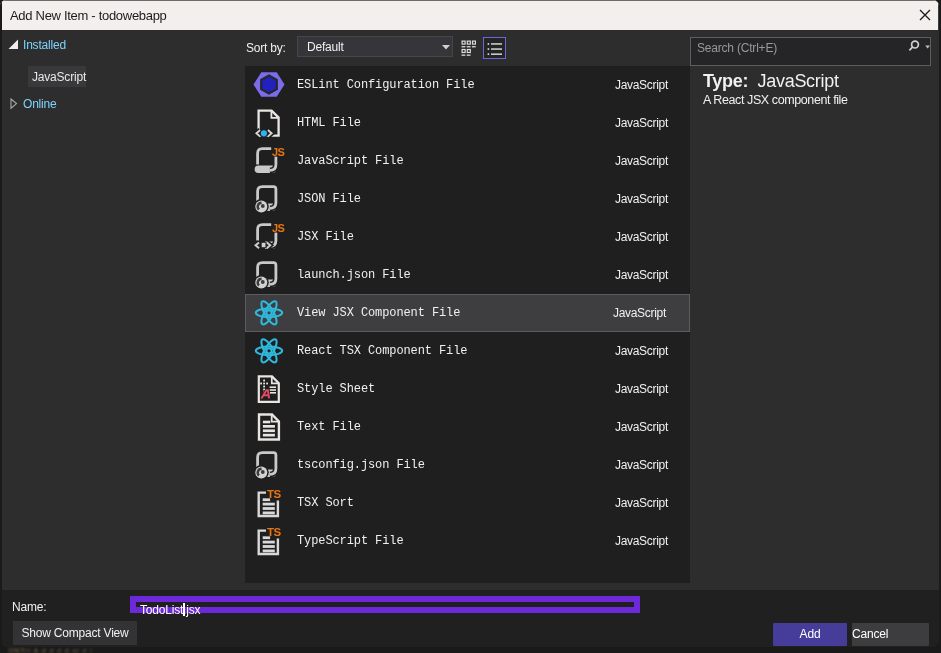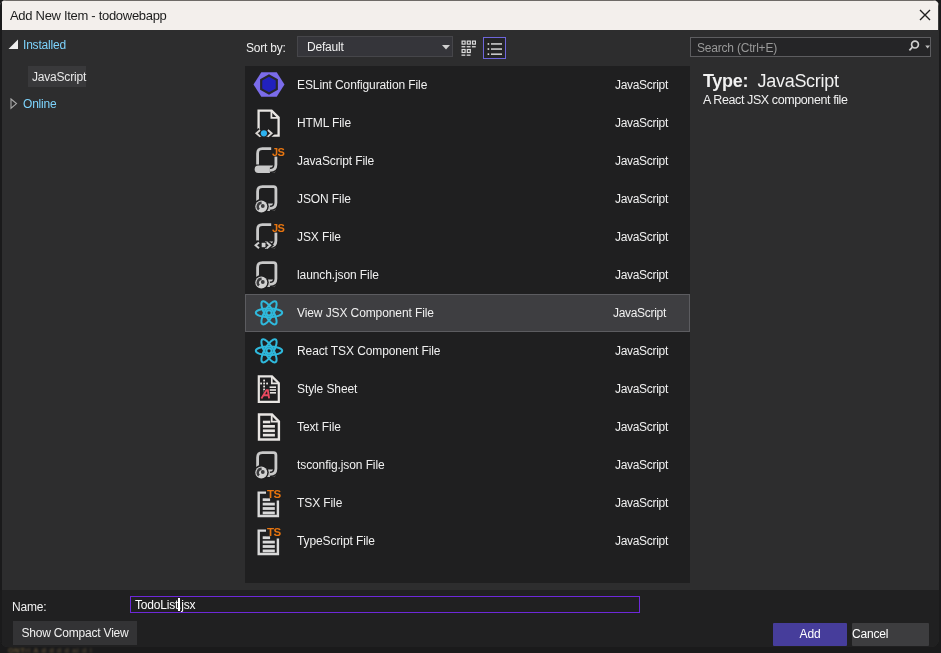--- a/index.html
+++ b/index.html
@@ -9,36 +9,36 @@
 #titlebar{position:absolute;left:0;top:0;width:939px;height:30px;background:#f3efec;box-shadow:inset 0 1px 0 #6e6a67,inset 1px 0 0 #3c3c3c,inset -1px 0 0 #3c3c3c;}
 #title{position:absolute;left:10px;top:8px;color:#1c1c1c;font-size:13px;letter-spacing:-0.3px;}
 #closex{position:absolute;left:919px;top:9px;}
 .treetxt{position:absolute;color:#7dd3fc;letter-spacing:-0.2px;}
 #jshl{position:absolute;left:28px;top:66px;width:58px;height:21px;background:#39393b;}
 #sortby{position:absolute;left:246px;top:41px;color:#f0f0f0;letter-spacing:-0.2px;}
 #dropdown{position:absolute;left:297px;top:36px;width:156px;height:21px;background:#35353a;border:1px solid #46464a;box-sizing:border-box;}
 #dropdown .lbl{position:absolute;left:9px;top:3px;color:#f0f0f0;letter-spacing:-0.2px;}
 #gridbtn{position:absolute;left:461px;top:40px;width:15px;height:16px;}
 #listbtn{position:absolute;left:483px;top:37px;width:22.6px;height:21.6px;border:1.6px solid #6e66db;box-sizing:border-box;background:#242425;}
-#searchbox{position:absolute;left:690px;top:37px;width:241px;height:20px;background:#252527;border:1px solid #5d5d60;box-sizing:border-box;}
+#searchbox{position:absolute;left:690px;top:37px;width:241px;height:29px;background:#252527;border:1px solid #5d5d60;box-sizing:border-box;}
 #searchbox .ph{position:absolute;left:6px;top:3px;color:#989898;letter-spacing:-0.2px;}
 #list{position:absolute;left:245px;top:66px;width:445px;height:517px;background:#1f1f20;}
 .row{position:absolute;left:0;width:445px;height:38px;}
 .row.sel{background:#3e3e41;border:1px solid #5c5c60;box-sizing:border-box;}
 .row .ic{position:absolute;left:8px;top:3px;width:32px;height:32px;}
 .row.sel .ic{left:7px;top:2px;}
-.row .nm{position:absolute;left:52px;top:12px;color:#f0f0f0;letter-spacing:-0.1px;}
+.row .nm{position:absolute;left:52px;top:12px;color:#f0f0f0;letter-spacing:-0.1px;font-family:Liberation Mono, monospace;}
 .row.sel .nm{left:51px;top:11px;}
 .row .rt{position:absolute;right:22px;top:12px;color:#f0f0f0;letter-spacing:-0.3px;}
 .row.sel .rt{top:11px;right:23px;}
 #typer{position:absolute;left:703px;top:71px;font-size:18px;letter-spacing:-0.3px;}
 #desc{position:absolute;left:703px;top:93px;font-size:12.5px;letter-spacing:-0.4px;}
 #botbar{position:absolute;left:0;top:590px;width:939px;height:57px;background:#202021;}
 #nmlbl{position:absolute;left:12px;top:10px;color:#f0f0f0;letter-spacing:-0.2px;}
-#nminput{position:absolute;left:130px;top:6px;width:510px;height:17px;border:1px solid #6d28d9;box-sizing:border-box;background:#202021;}
+#nminput{position:absolute;left:130px;top:6px;width:510px;height:17px;border:6px solid #6d28d9;box-sizing:border-box;background:#202021;}
 #nminput .t{position:absolute;left:4px;top:1px;color:#fdfdfd;letter-spacing:-0.2px;}
 #caret{display:inline-block;width:1.5px;height:13px;background:#fff;vertical-align:-2px;margin-right:-1.5px;position:relative;z-index:2;}
 #compact{position:absolute;left:13px;top:31px;width:124px;height:24px;background:#333335;color:#f0f0f0;text-align:center;line-height:24px;letter-spacing:-0.2px;}
 #addbtn{position:absolute;left:773px;top:33px;width:74px;height:23px;background:#463d9b;color:#fff;text-align:center;line-height:23px;letter-spacing:-0.2px;border-radius:1px;}
 #cancelbtn{position:absolute;left:852px;top:33px;width:77px;height:23px;background:#3d3d3f;color:#fff;text-align:left;line-height:23px;letter-spacing:-0.2px;border-radius:1px;}
 #behind{position:absolute;left:8px;top:646px;font-size:7.5px;filter:blur(1.1px);opacity:0.4;letter-spacing:0.5px;white-space:nowrap;font-weight:bold;}
 </style>
 </head>
 <body>
 <div style="position:absolute;left:0;top:180px;width:2px;height:4px;background:#3a6fd8;opacity:.6"></div>
@@ -268,21 +268,21 @@
           <path d="M14.2 5.6 H5.7 V29 H24.9 V13.4" fill="none" stroke="#d9d9d9" stroke-width="2.4"></path>
           <g fill="#d9d9d9">
             <rect x="9.7" y="11.3" width="7.4" height="2.8"></rect>
             <rect x="9.7" y="15.7" width="12.1" height="2.8"></rect>
             <rect x="9.7" y="20.1" width="12.1" height="2.8"></rect>
             <rect x="9.7" y="24.5" width="12.1" height="2.8"></rect>
           </g>
           <rect x="13" y="0" width="19" height="11.1" fill="#1f1f20"></rect>
           <text x="14" y="10.6" font-family="Liberation Sans,sans-serif" font-size="11.5" font-weight="bold" letter-spacing="-0.6" fill="#e8750f">TS</text>
         </svg>
-        <div class="nm">TSX File</div>
+        <div class="nm">TSX Sort</div>
         <div class="rt">JavaScript</div>
       </div>
       <div class="row" style="top:456px">
         <svg class="ic" viewBox="0 0 32 32">
           <path d="M14.2 5.6 H5.7 V29 H24.9 V13.4" fill="none" stroke="#d9d9d9" stroke-width="2.4"></path>
           <g fill="#d9d9d9">
             <rect x="9.7" y="11.3" width="7.4" height="2.8"></rect>
             <rect x="9.7" y="15.7" width="12.1" height="2.8"></rect>
             <rect x="9.7" y="20.1" width="12.1" height="2.8"></rect>
             <rect x="9.7" y="24.5" width="12.1" height="2.8"></rect>

